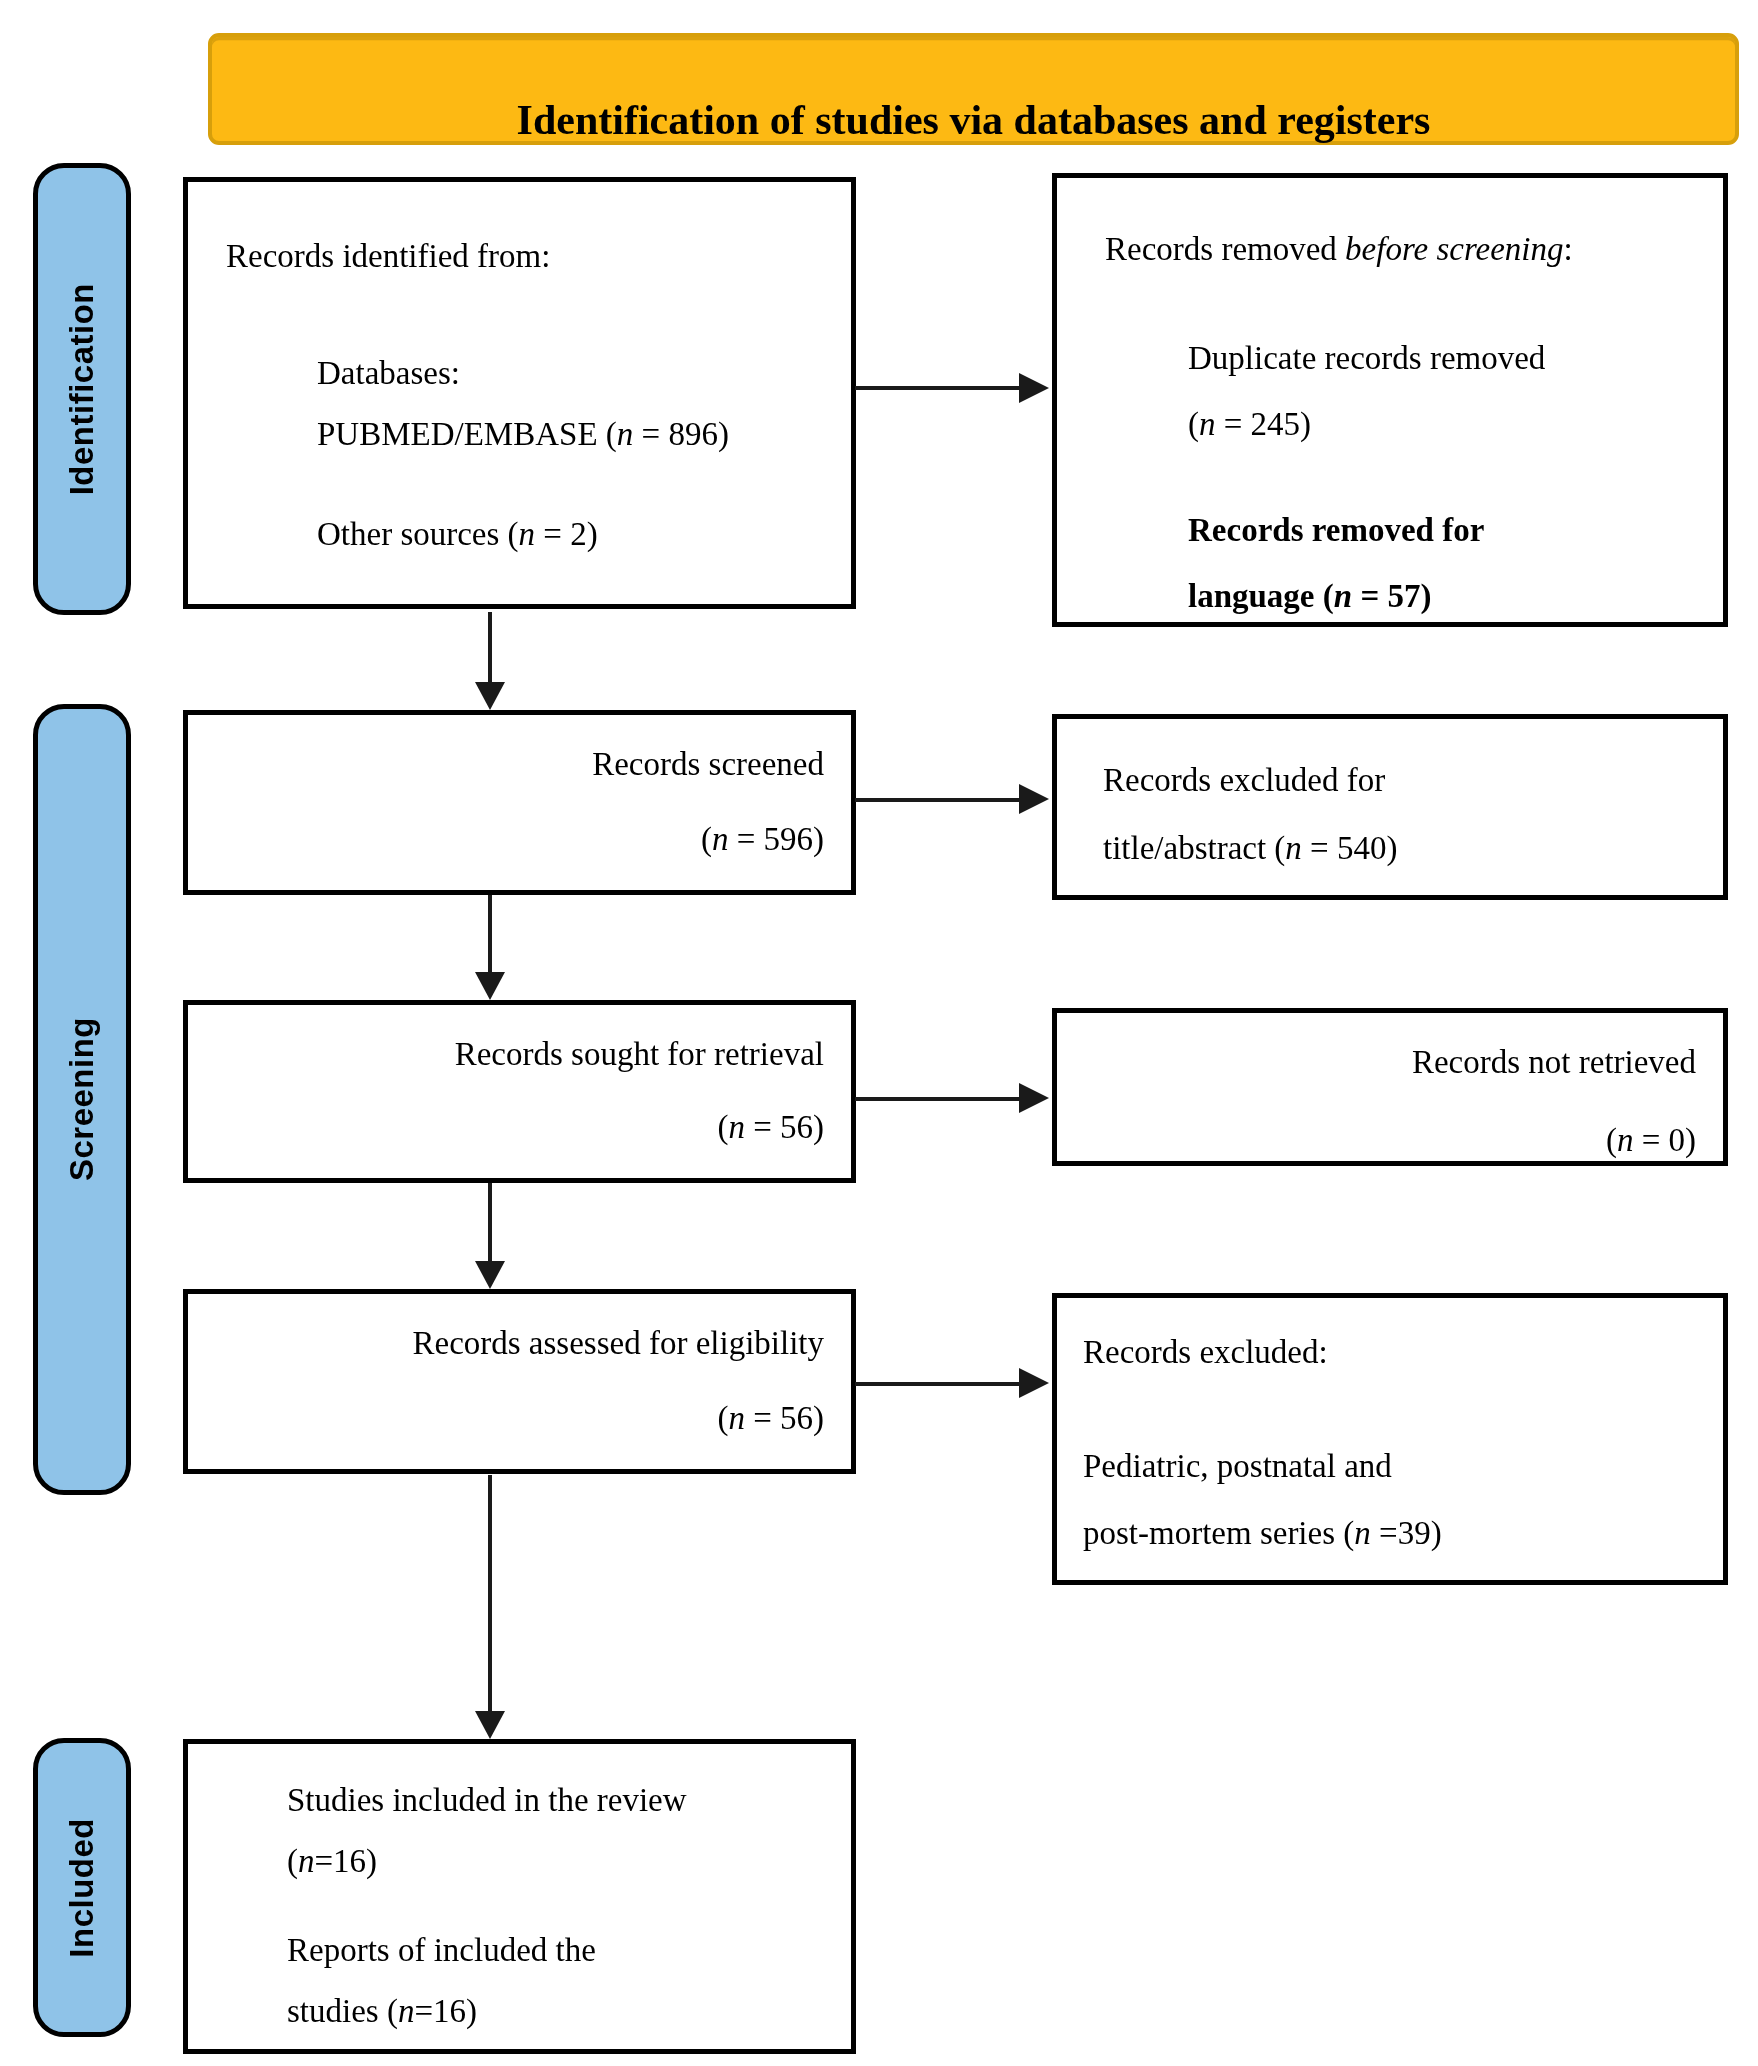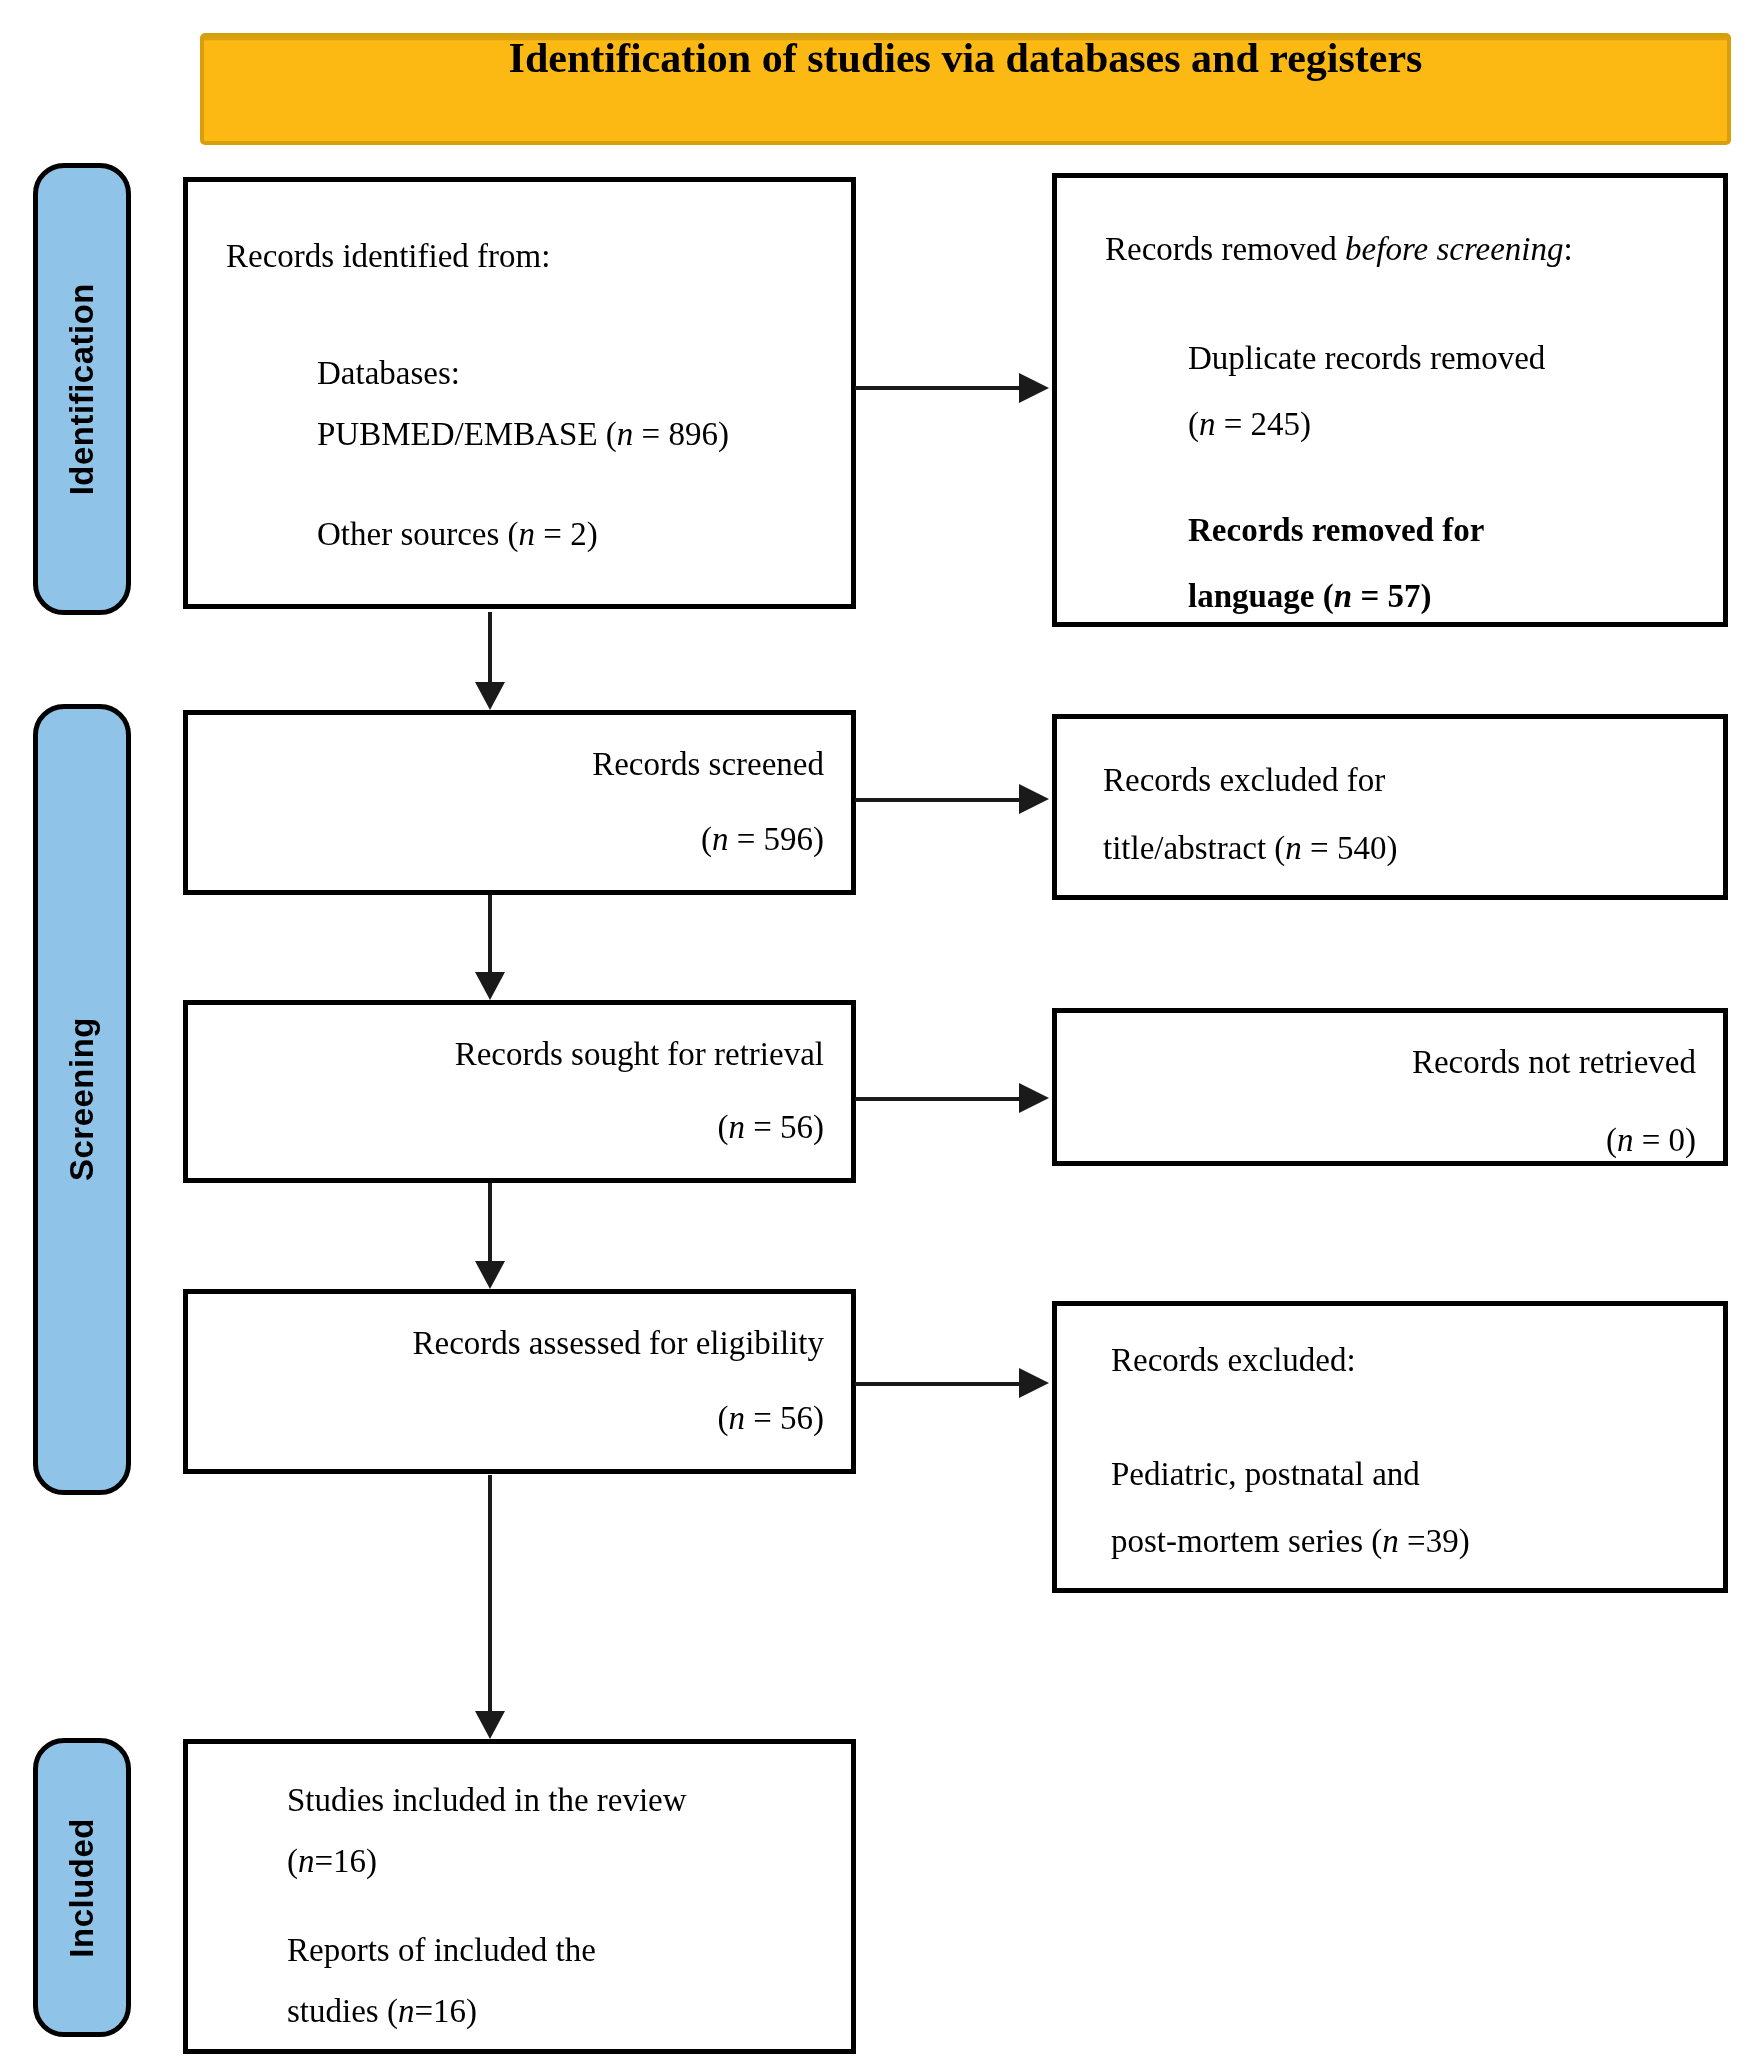--- a/index.html
+++ b/index.html
@@ -7,26 +7,26 @@
     position:relative;
     width:1759px;height:2066px;
     background:#ffffff;
     font-family:"Liberation Serif", serif;
     color:#000;
     overflow:hidden;
   }
 
   
   .banner{
-    position:absolute;left:200px;top:33px;width:1531px;height:112px;
+    position:absolute;left:208px;top:33px;width:1531px;height:112px;
     background:var(--banner-fill,#FDB913);
     border:4.3px solid var(--banner-border,#D79F0B);
-    border-radius:5px;
+    border-radius:11px;
     box-sizing:border-box;
-    display:flex;align-items:flex-start;justify-content:center;
+    display:flex;align-items:flex-end;justify-content:center;
     box-shadow:inset 0 3.2px 0 rgba(120,90,0,.25);
   }
   .banner-text{
     font-family:"Liberation Serif", serif;
     font-weight:bold;font-size:42px;line-height:1;
     text-align:center;
   }
 
   
   .stage{
@@ -71,21 +71,21 @@
     padding:26px 27px 26px 38px;
     align-items:flex-end;
   }
   #box-screened{top:710px;height:185px;}
   #box-sought{top:1000px;height:183px;}
   #box-assessed{top:1289px;height:185px;}
   #box-not-retrieved{top:1008px;height:158px;padding-left:46px;gap:30px;}
 
   #box-excluded-screening{top:714px;height:186px;padding:28px 27px 0 46px;line-height:2.05;}
 
-  #box-excluded-eligibility{top:1293px;height:292px;padding:31px 27px 0 54px;margin-top:8px;}
+  #box-excluded-eligibility{top:1293px;height:292px;padding:31px 27px 0 26px;}
   #box-excluded-eligibility .reason{margin-top:56px;line-height:2.05;}
 
   #box-included{top:1739px;height:315px;padding:26px 21.5px 0 99px;line-height:1.85;}
   #box-included .group-reports{margin-top:28px;}
 
   
   .vline{position:absolute;left:488px;width:3.8px;background:var(--arrow,#1a1a1a);}
   .vhead{
     position:absolute;left:475px;width:0;height:0;
     border-left:15.6px solid transparent;border-right:15.6px solid transparent;

